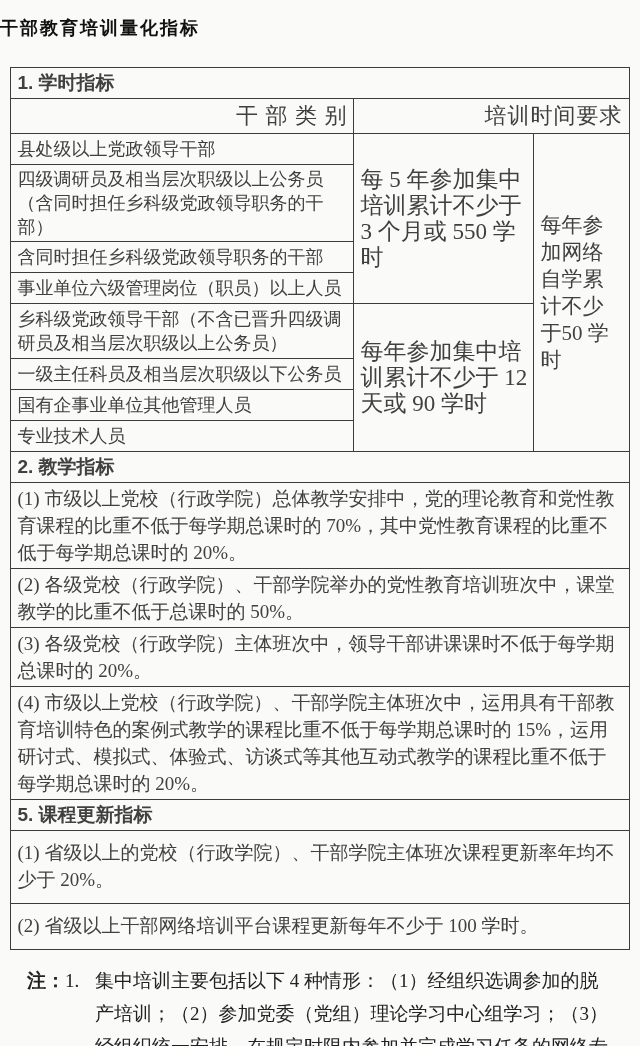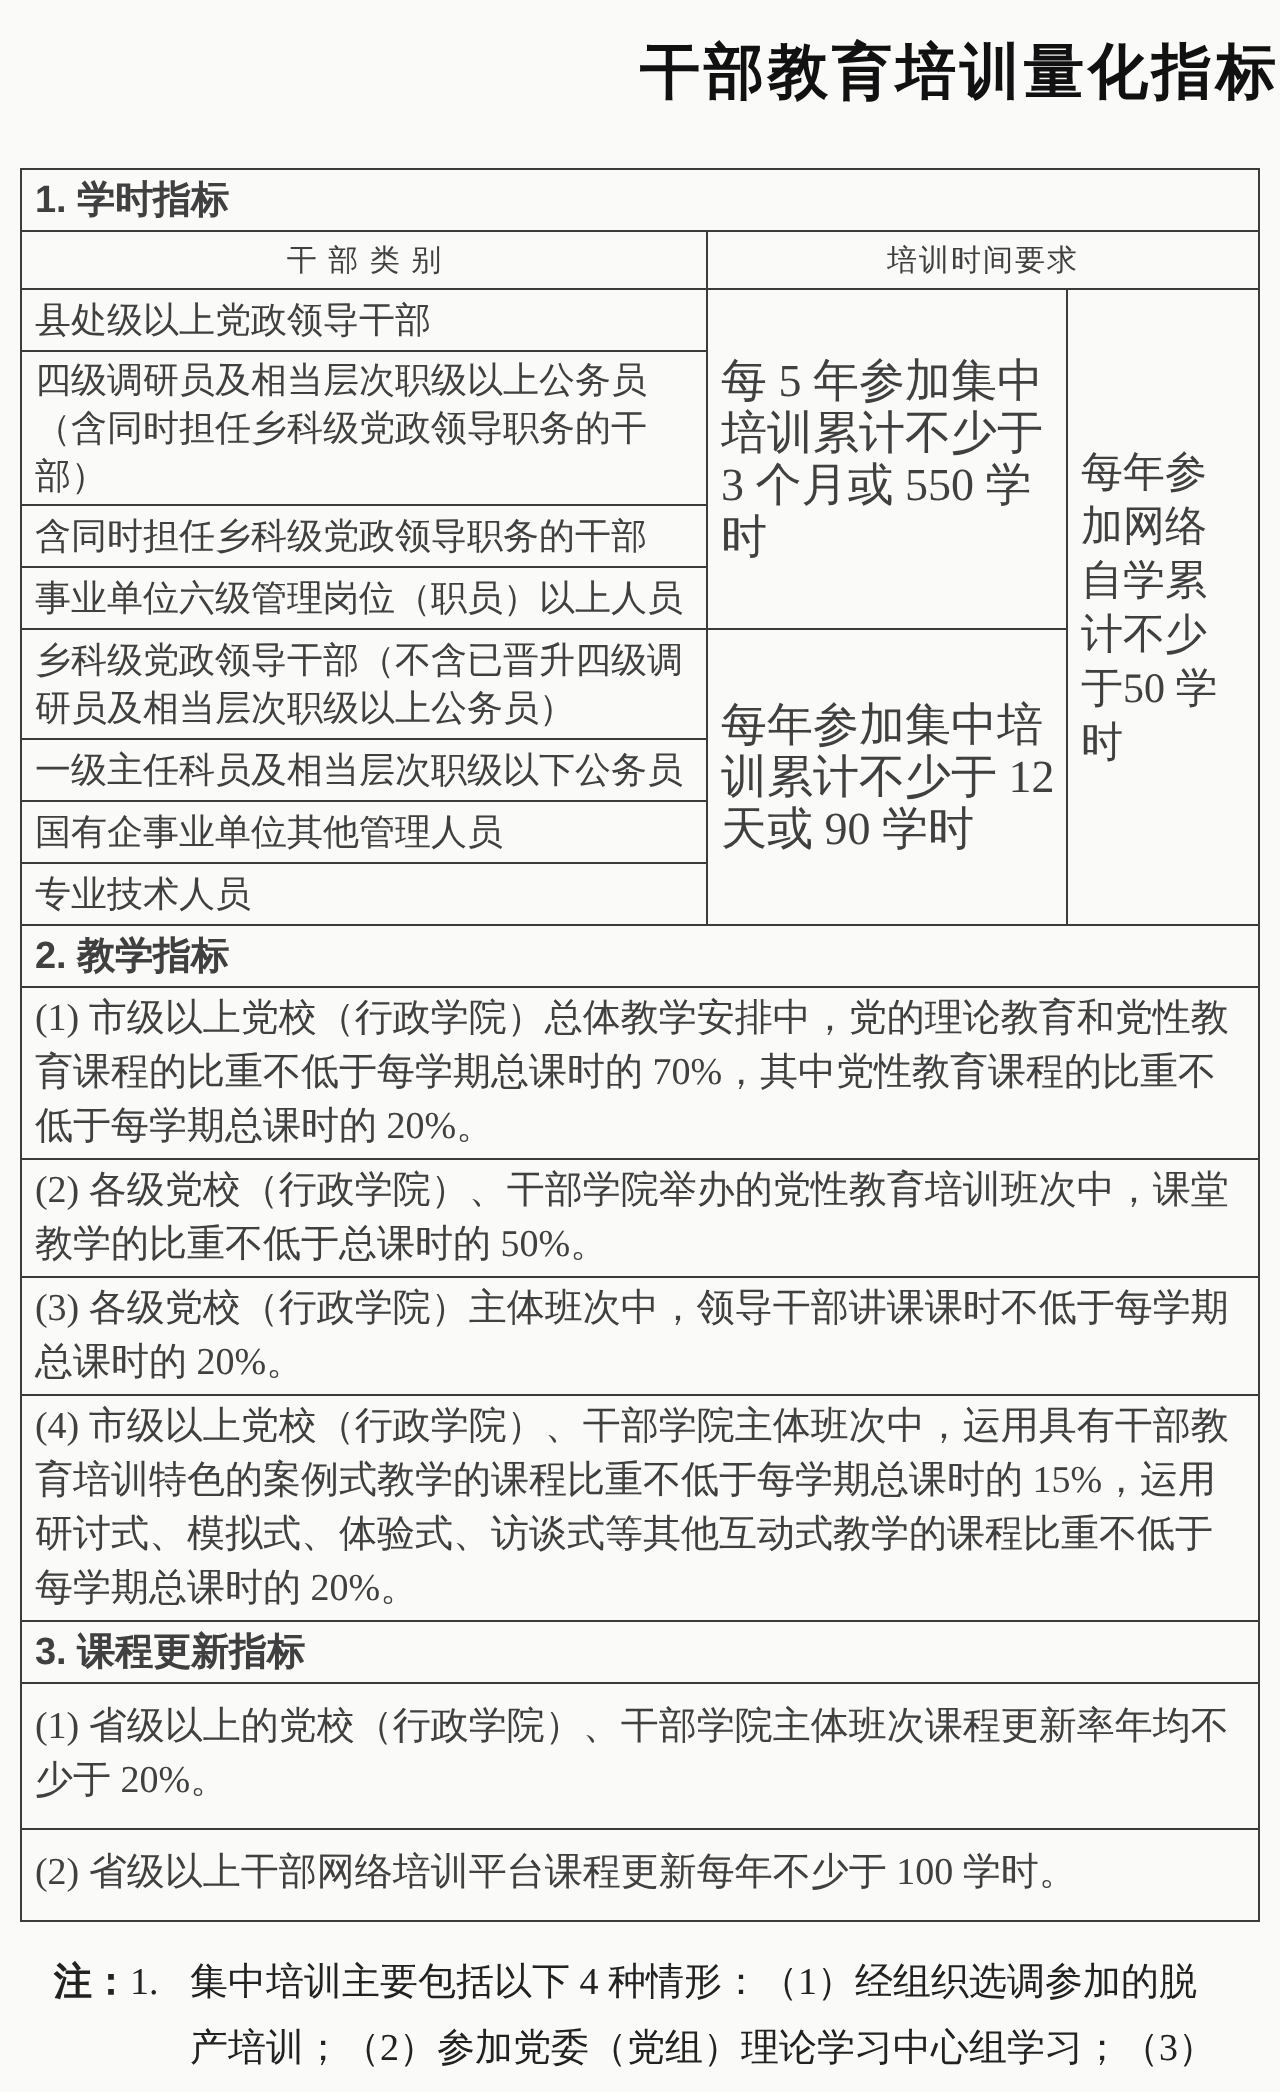--- a/index.html
+++ b/index.html
@@ -7,22 +7,22 @@
     width:640px;height:1046px;
     background:#fafaf8;
     color:#1e1e1e;
     font-family:"Liberation Serif","DejaVu Serif",serif;
     position:relative;
     overflow:hidden;
   }
   .page-title{
     font-family:"Liberation Sans","DejaVu Sans",sans-serif;
     font-weight:bold;
-    font-size:30px;
-    text-align:right;
+    font-size:18px;
+    text-align:left;
     letter-spacing:2px;
     margin:16px 0 0 0;
     color:#111;
   }
   table.indicators{
     border-collapse:collapse;
     table-layout:fixed;
     width:618px;
     margin:27px auto 0 auto;
     background:transparent;
@@ -35,22 +35,22 @@
   }
   td.sec-header{
     font-family:"Liberation Sans","DejaVu Sans",sans-serif;
     font-weight:bold;
     font-size:19px;
     height:26px;
     padding-left:8px;
     color:#161616;
   }
   td.col-header{
-    text-align:center;
-    font-size:15px;
+    text-align:right;
+    font-size:22px;
     height:24px;
     letter-spacing:1px;
   }
   td.cat{
     font-size:18px;
     height:26px;
     line-height:24px;
     padding-left:8px;
     margin-left:14px;
   }
@@ -148,21 +148,21 @@
       <td colspan="3" class="para">(2) 各级党校（行政学院）、干部学院举办的党性教育培训班次中，课堂教学的比重不低于总课时的 50%。</td>
     </tr>
     <tr>
       <td colspan="3" class="para">(3) 各级党校（行政学院）主体班次中，领导干部讲课课时不低于每学期总课时的 20%。</td>
     </tr>
     <tr>
       <td colspan="3" class="para">(4) 市级以上党校（行政学院）、干部学院主体班次中，运用具有干部教育培训特色的案例式教学的课程比重不低于每学期总课时的 15%，运用研讨式、模拟式、体验式、访谈式等其他互动式教学的课程比重不低于每学期总课时的 20%。</td>
     </tr>
 
     <tr>
-      <td colspan="3" class="sec-header">3. 课程更新指标</td>
+      <td colspan="3" class="sec-header">5. 课程更新指标</td>
     </tr>
     <tr>
       <td colspan="3" class="para tall">(1) 省级以上的党校（行政学院）、干部学院主体班次课程更新率年均不少于 20%。</td>
     </tr>
     <tr>
       <td colspan="3" class="para tall">(2) 省级以上干部网络培训平台课程更新每年不少于 100 学时。</td>
     </tr>
   </tbody>
 </table>
 

